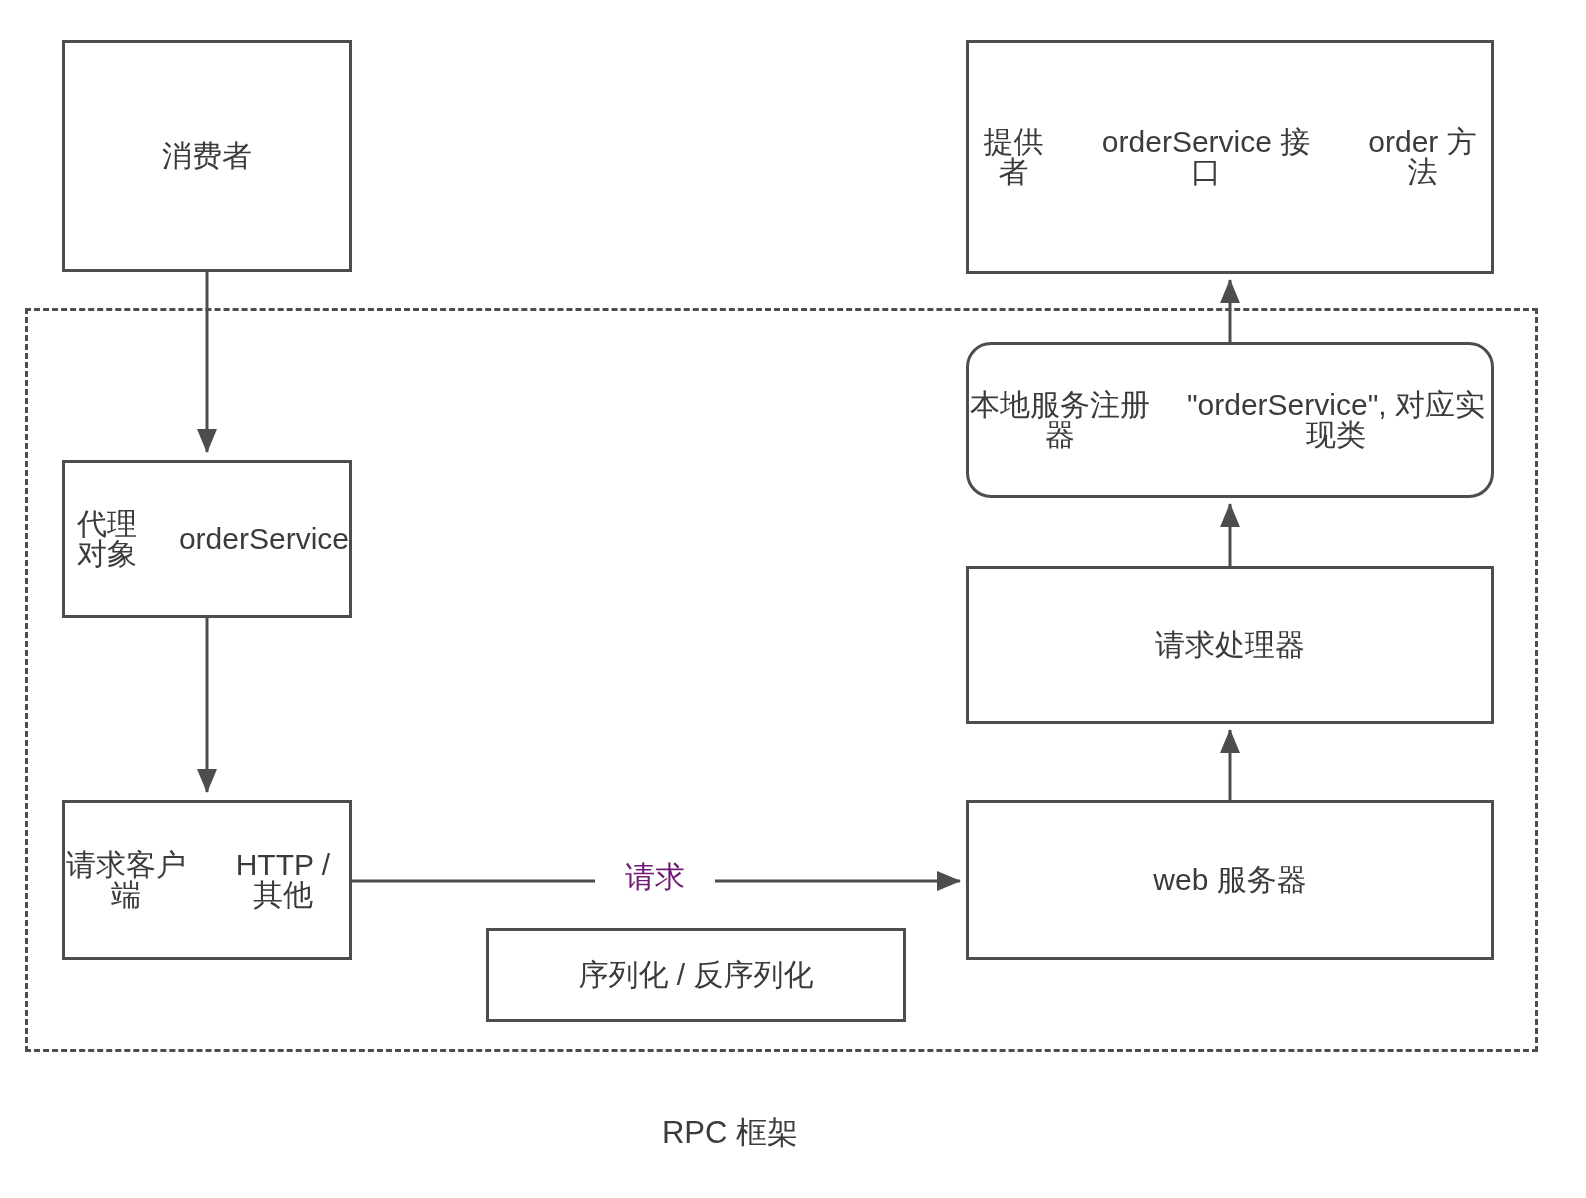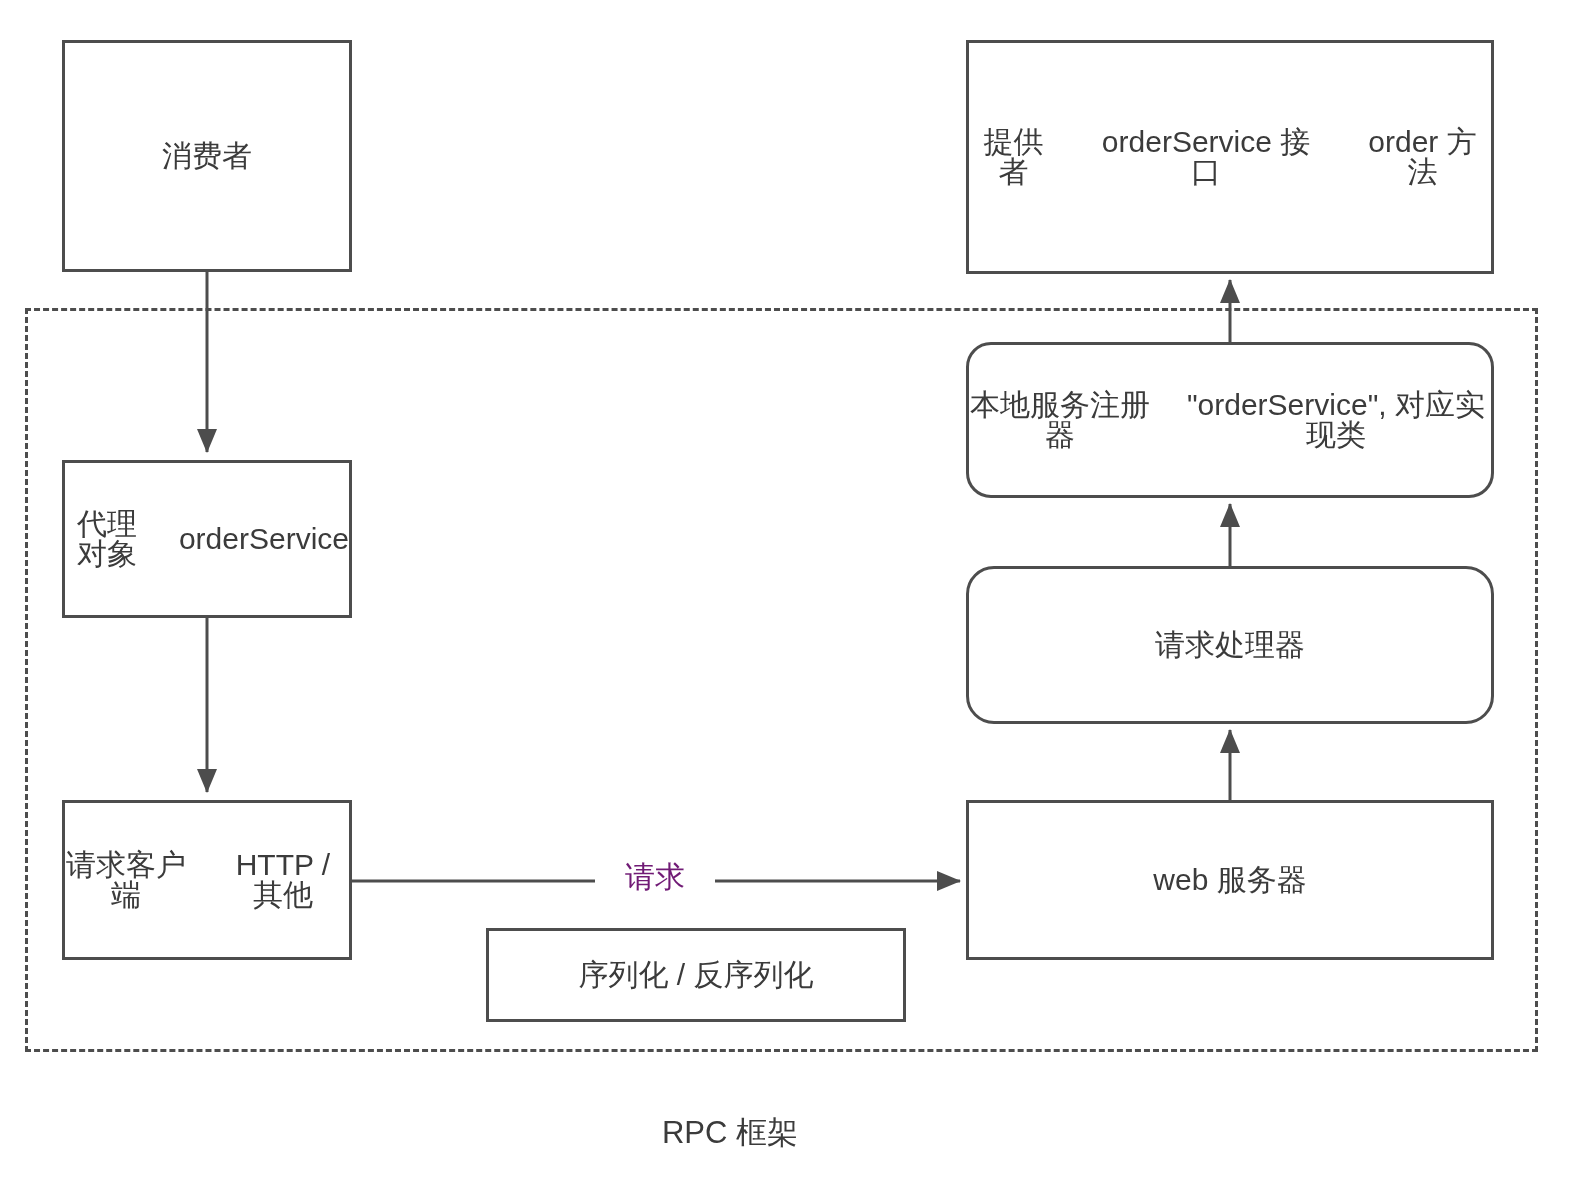--- a/index.html
+++ b/index.html
@@ -61,21 +61,21 @@
     margin-top: 14px;
   }
 
   
   .node-consumer        { left: 62px;  top: 40px;  width: 290px; height: 232px; }
   .node-provider        { left: 966px; top: 40px;  width: 528px; height: 234px; }
   .node-proxy           { left: 62px;  top: 460px; width: 290px; height: 158px; }
   .node-request-client  { left: 62px;  top: 800px; width: 290px; height: 160px; }
   .node-serialization   { left: 486px; top: 928px; width: 420px; height: 94px;  }
   .node-local-registry  { left: 966px; top: 342px; width: 528px; height: 156px; border-radius: 25px; }
-  .node-request-handler { left: 966px; top: 566px; width: 528px; height: 158px; border-radius: 28px; }
+  .node-request-handler { left: 966px; top: 566px; width: 528px; height: 158px; }
   .node-web-server      { left: 966px; top: 800px; width: 528px; height: 160px; }
   .rpc-frame            { left: 25px;  top: 308px; width: 1513px; height: 744px; }
   .label-request        { left: 595px; top: 852px; width: 120px; height: 50px;  }
   .title-pos            { left: 480px; top: 1098px; width: 500px; }
 </style>
 </head>
 <body>
 
 <div class="canvas">
 

